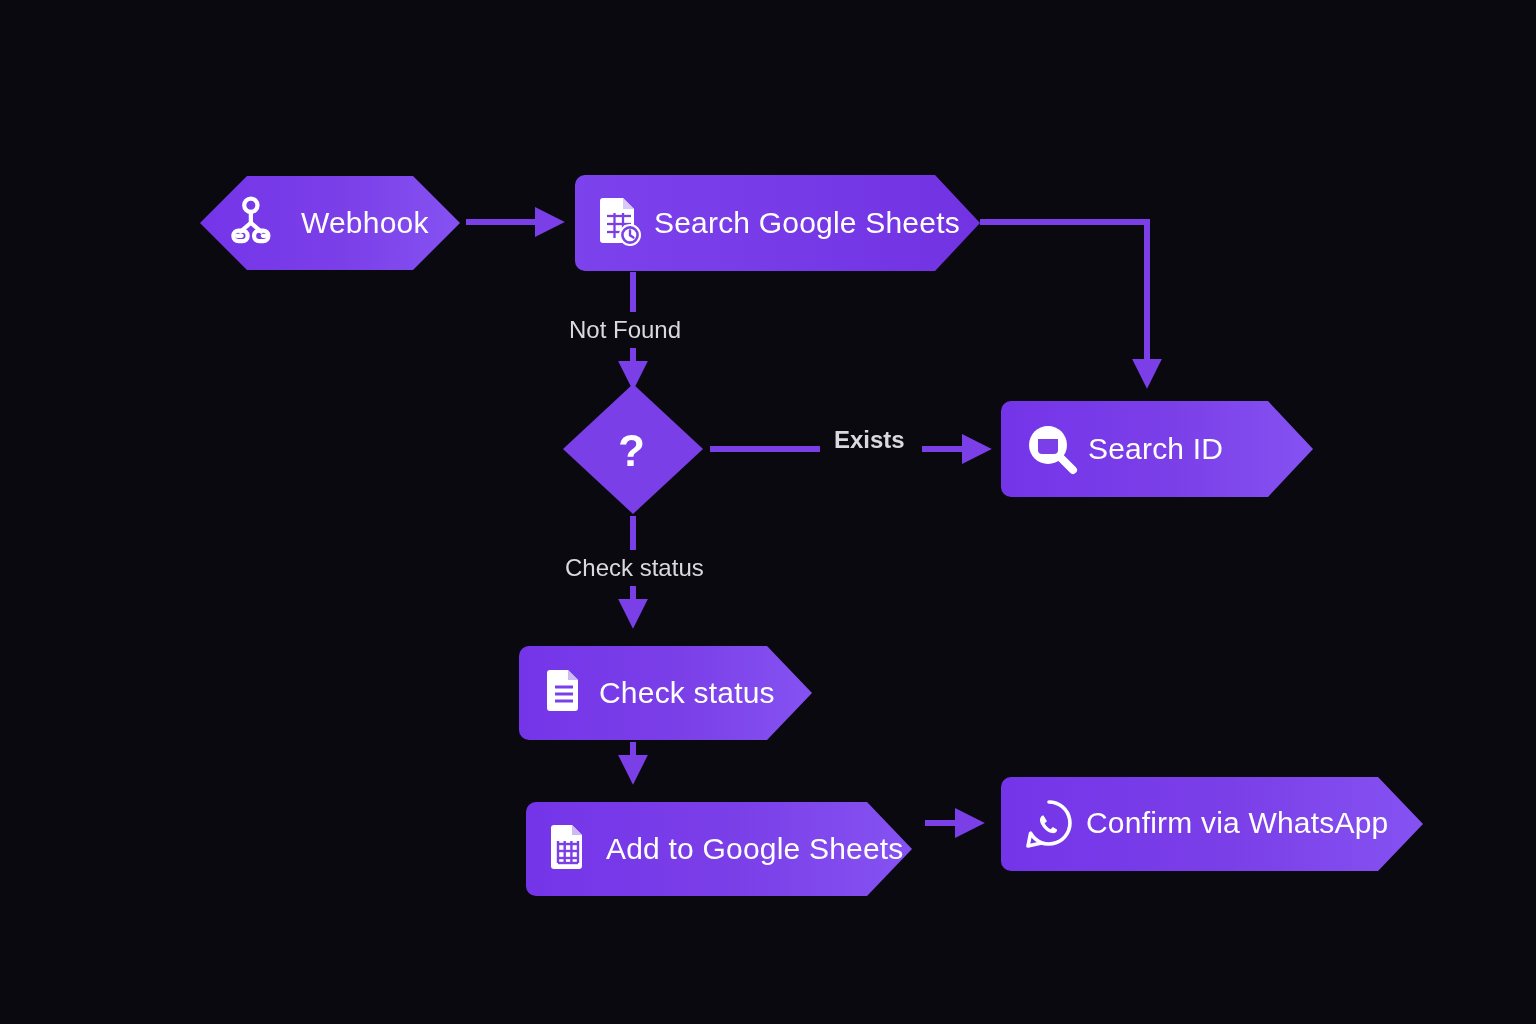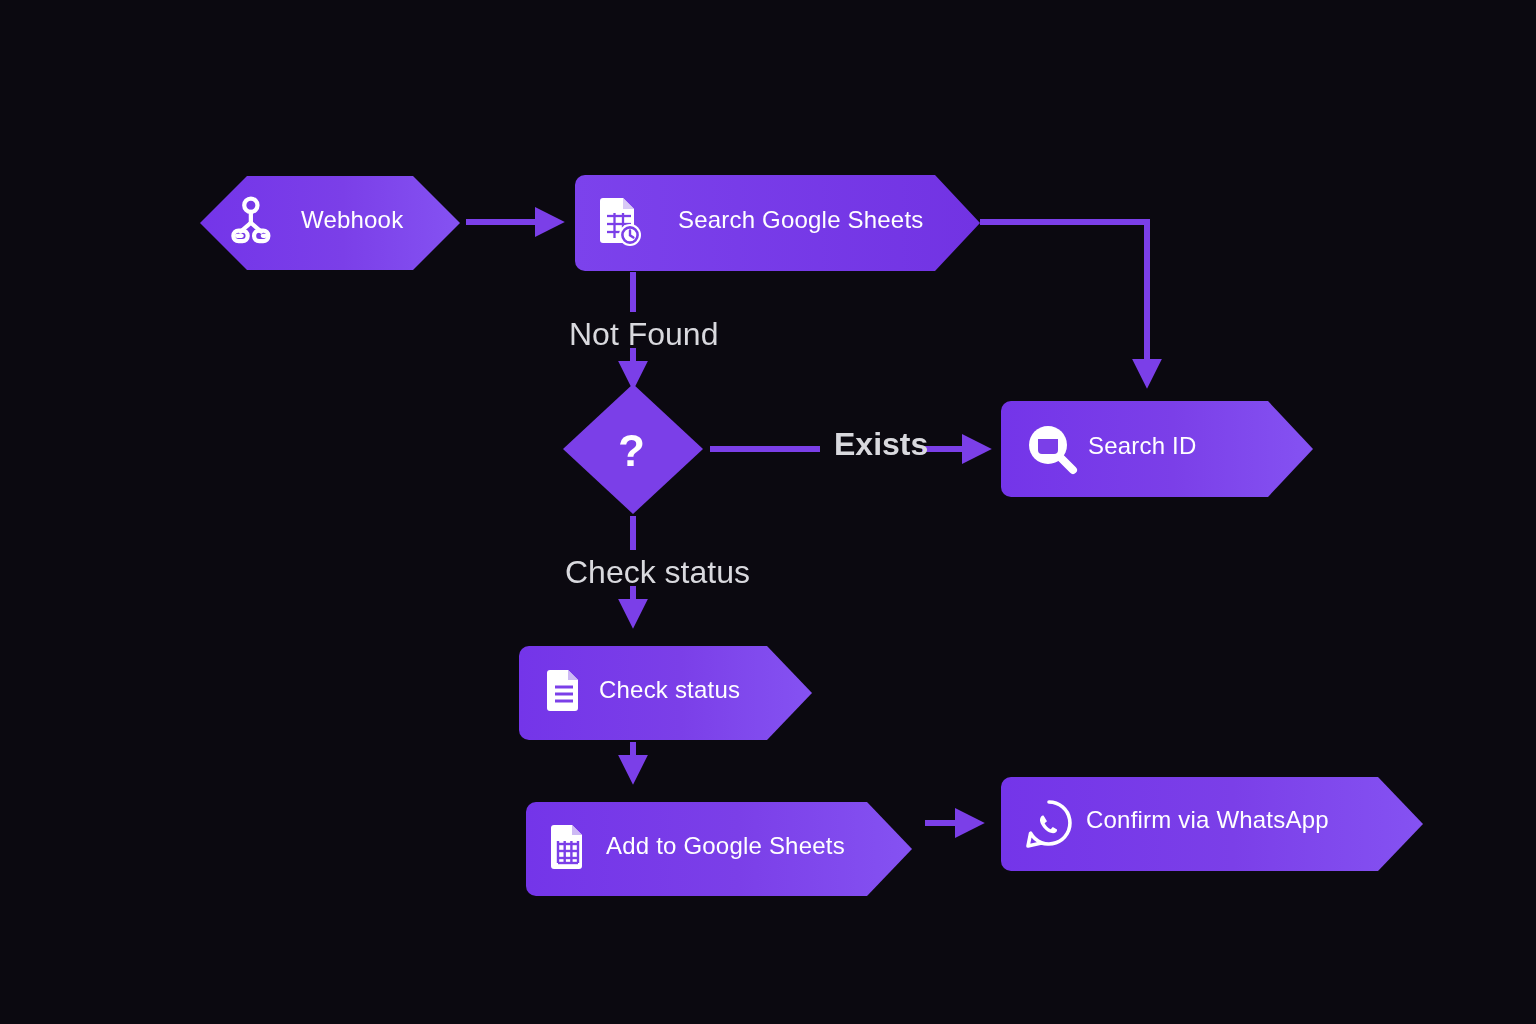--- a/index.html
+++ b/index.html
@@ -22,30 +22,30 @@
   }
   .svg-layer {
     position: absolute;
     inset: 0;
     width: 1536px;
     height: 1024px;
   }
   .node-label {
     position: absolute;
     color: #ffffff;
-    font-size: 24px;
+    font-size: 30px;
     font-weight: 400;
     letter-spacing: 0.2px;
     white-space: nowrap;
     pointer-events: none;
   }
   .edge-label {
     position: absolute;
     color: #d9d9de;
-    font-size: 32px;
+    font-size: 24px;
     font-weight: 400;
     white-space: nowrap;
     pointer-events: none;
   }
   .node-hit {
     position: absolute;
     cursor: pointer;
   }
 </style>
 </head>
@@ -187,21 +187,21 @@
         <path d="M23 2 a21 21 0 1 1 -18.4 31.2 L2 46 l13.4 -2.9 A21 21 0 0 0 23 44" fill="none" stroke="#ffffff" stroke-width="3.6" stroke-linecap="round" stroke-linejoin="round"></path>
         <path d="M17.5 15.5 c-1 0 -2 0.4 -2.6 1.4 c-0.8 1.3 -1.2 3 -0.6 5 c1.3 4.4 5.8 9.3 10.6 10.9
                  c2 0.7 3.8 0.4 5 -0.6 c0.9 -0.8 1.3 -1.9 1.1 -2.8 l-4.2 -2.4 l-2.1 2.3
                  c-2.6 -1.2 -4.9 -3.4 -6.1 -6 l2.4 -2 z" fill="#ffffff"></path>
       </g>
     </g>
   </svg>
 
   <div class="node-label" style="left:301px; top:206px;">Webhook</div>
 
-  <div class="node-label" style="left:654px; top:206px;margin-left:24px;">Search Google Sheets</div>
+  <div class="node-label" style="left:654px; top:206px;">Search Google Sheets</div>
 
   <div class="node-label" style="left:618px; top:426px; font-size:44px; font-weight:700;">?</div>
 
   <div class="node-label" style="left:1088px; top:432px;">Search ID</div>
 
   <div class="node-label" style="left:599px; top:676px;">Check status</div>
 
   <div class="node-label" style="left:1086px; top:806px;">Confirm via WhatsApp</div>
 
   <div class="node-label" style="left:606px; top:832px;">Add to Google Sheets</div>

